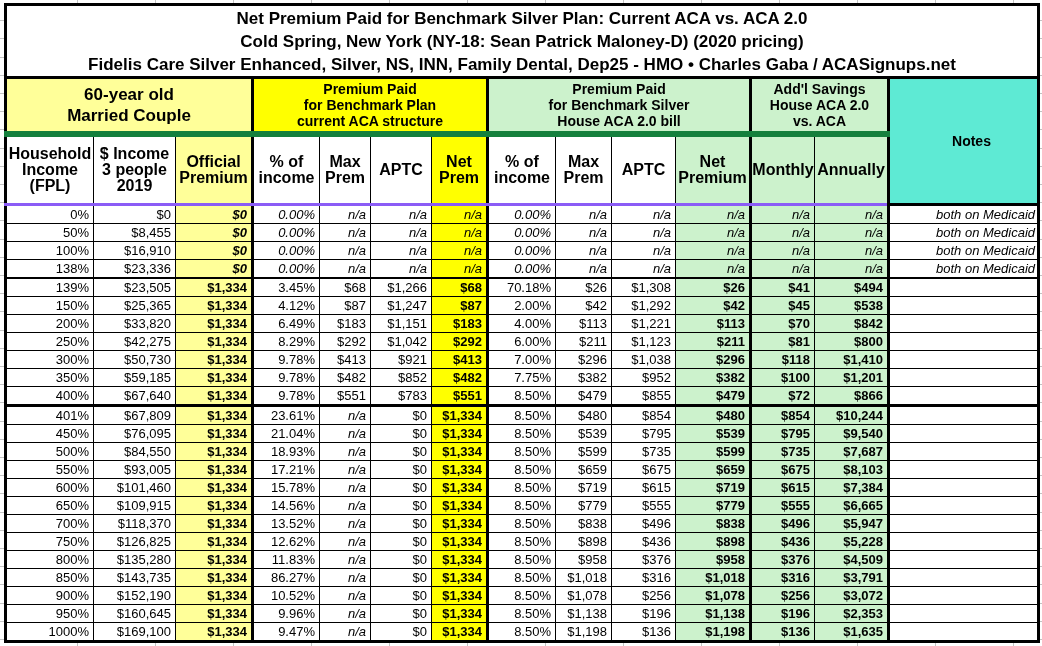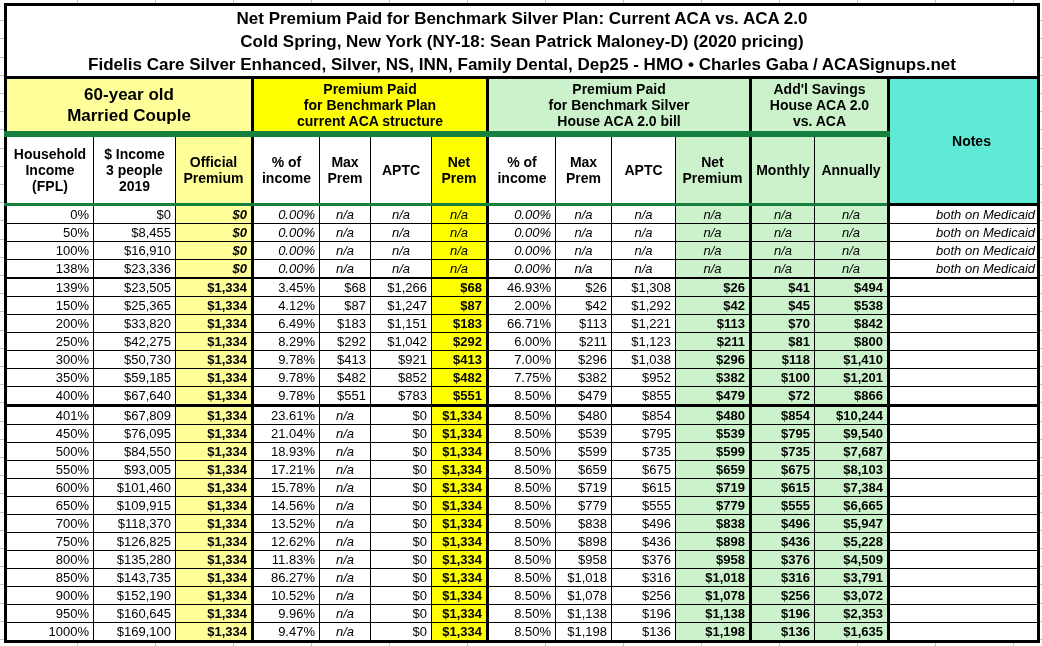--- a/index.html
+++ b/index.html
@@ -36,38 +36,38 @@
     border-bottom:6px solid #15803d;text-align:center;font-weight:bold;
     font-size:14px;line-height:16px;white-space:pre-line;vertical-align:middle;height:52px;
   }
   .g-house{background:var(--pale-yellow,#FFFF99);font-size:17px;line-height:21px;}
   .g-aca{background:var(--bright-yellow,#FFFF00);}
   .g-aca2,.g-sav{background:var(--light-green,#CCF2CC);}
   .g-notes{background:#5eead4;border-bottom:3px solid #000;font-size:14px;white-space:normal;padding-left:16px;}
 
   
   .ch{
-    border-bottom:3px solid #15803d;text-align:center;vertical-align:middle;font-weight:bold;
-    font-size:14px;line-height:16px;white-space:pre-line;height:66px;background:#fff;
+    border-bottom:3px solid #8b5cf6;text-align:center;vertical-align:middle;font-weight:bold;
+    font-size:16px;line-height:16px;white-space:pre-line;height:66px;background:#fff;
   }
   .ch-official{background:var(--pale-yellow,#FFFF99);margin-top:36px;}
   .ch-netprem{background:var(--bright-yellow,#FFFF00);}
   .ch-green{background:var(--light-green,#CCF2CC);}
 
   
   .bR{border-right:3px solid #000;}
 
   
   tbody td{font-size:13px;height:17px;padding:0 4px;white-space:nowrap;}
   td.fpl,td.income,td.pct,td.num{text-align:right;}
   td.official{background:var(--pale-yellow,#FFFF99);font-weight:bold;text-align:right;}
   td.netprem{background:var(--bright-yellow,#FFFF00);font-weight:bold;text-align:right;}
   td.netprem2,td.saving{background:var(--light-green,#CCF2CC);font-weight:bold;text-align:right;}
   td.notes{font-style:italic;text-align:right;padding-right:2px;}
-  td.na{text-align:center;font-style:italic;font-weight:normal;}
+  td.na{text-align:right;font-style:italic;font-weight:normal;}
   tr.medicaid td.official,tr.medicaid td.pct{font-style:italic;}
   tr.sep2 td{border-bottom:2px solid #000;}
   tr.sep3 td{border-bottom:3px solid #000;}
 </style>
 </head>
 <body>
 
 <div id="grid-top" class="grid-strip"></div>
 <div id="grid-left" class="grid-strip"></div>
 <div id="grid-right" class="grid-strip"></div>
@@ -205,21 +205,21 @@
         <td class="notes">both on Medicaid</td>
       </tr>
       <tr>
         <td class="fpl">139%</td>
         <td class="income">$23,505</td>
         <td class="official bR">$1,334</td>
         <td class="pct">3.45%</td>
         <td class="num">$68</td>
         <td class="num">$1,266</td>
         <td class="netprem bR">$68</td>
-        <td class="pct">46.93%</td>
+        <td class="pct">70.18%</td>
         <td class="num">$26</td>
         <td class="num">$1,308</td>
         <td class="netprem2 bR">$26</td>
         <td class="saving">$41</td>
         <td class="saving bR">$494</td>
         <td class="notes"></td>
       </tr>
       <tr>
         <td class="fpl">150%</td>
         <td class="income">$25,365</td>
@@ -237,21 +237,21 @@
         <td class="notes"></td>
       </tr>
       <tr>
         <td class="fpl">200%</td>
         <td class="income">$33,820</td>
         <td class="official bR">$1,334</td>
         <td class="pct">6.49%</td>
         <td class="num">$183</td>
         <td class="num">$1,151</td>
         <td class="netprem bR">$183</td>
-        <td class="pct">66.71%</td>
+        <td class="pct">4.00%</td>
         <td class="num">$113</td>
         <td class="num">$1,221</td>
         <td class="netprem2 bR">$113</td>
         <td class="saving">$70</td>
         <td class="saving bR">$842</td>
         <td class="notes"></td>
       </tr>
       <tr>
         <td class="fpl">250%</td>
         <td class="income">$42,275</td>

